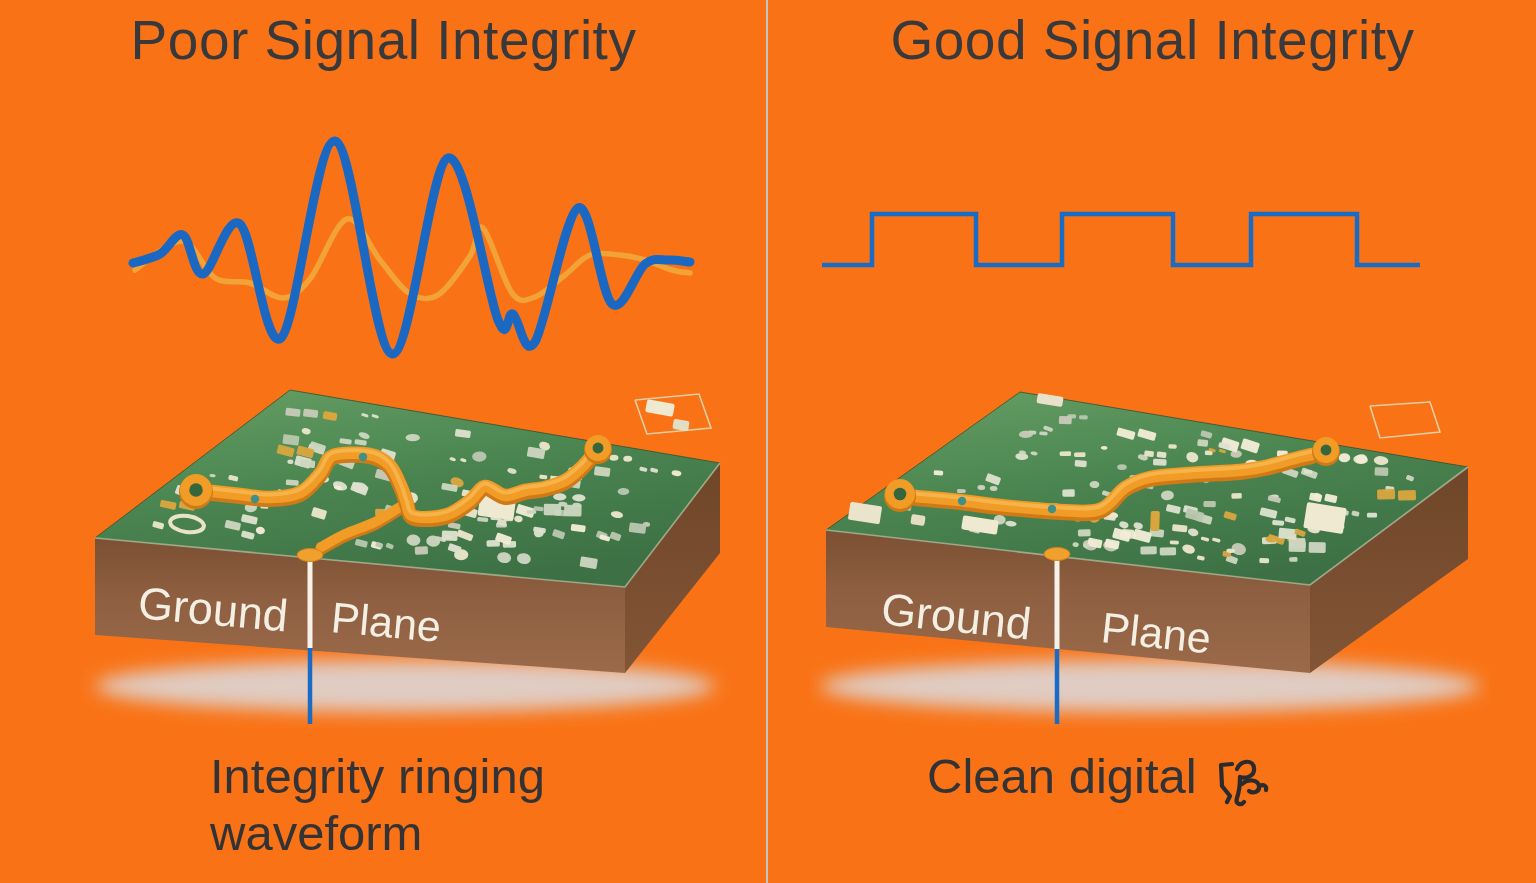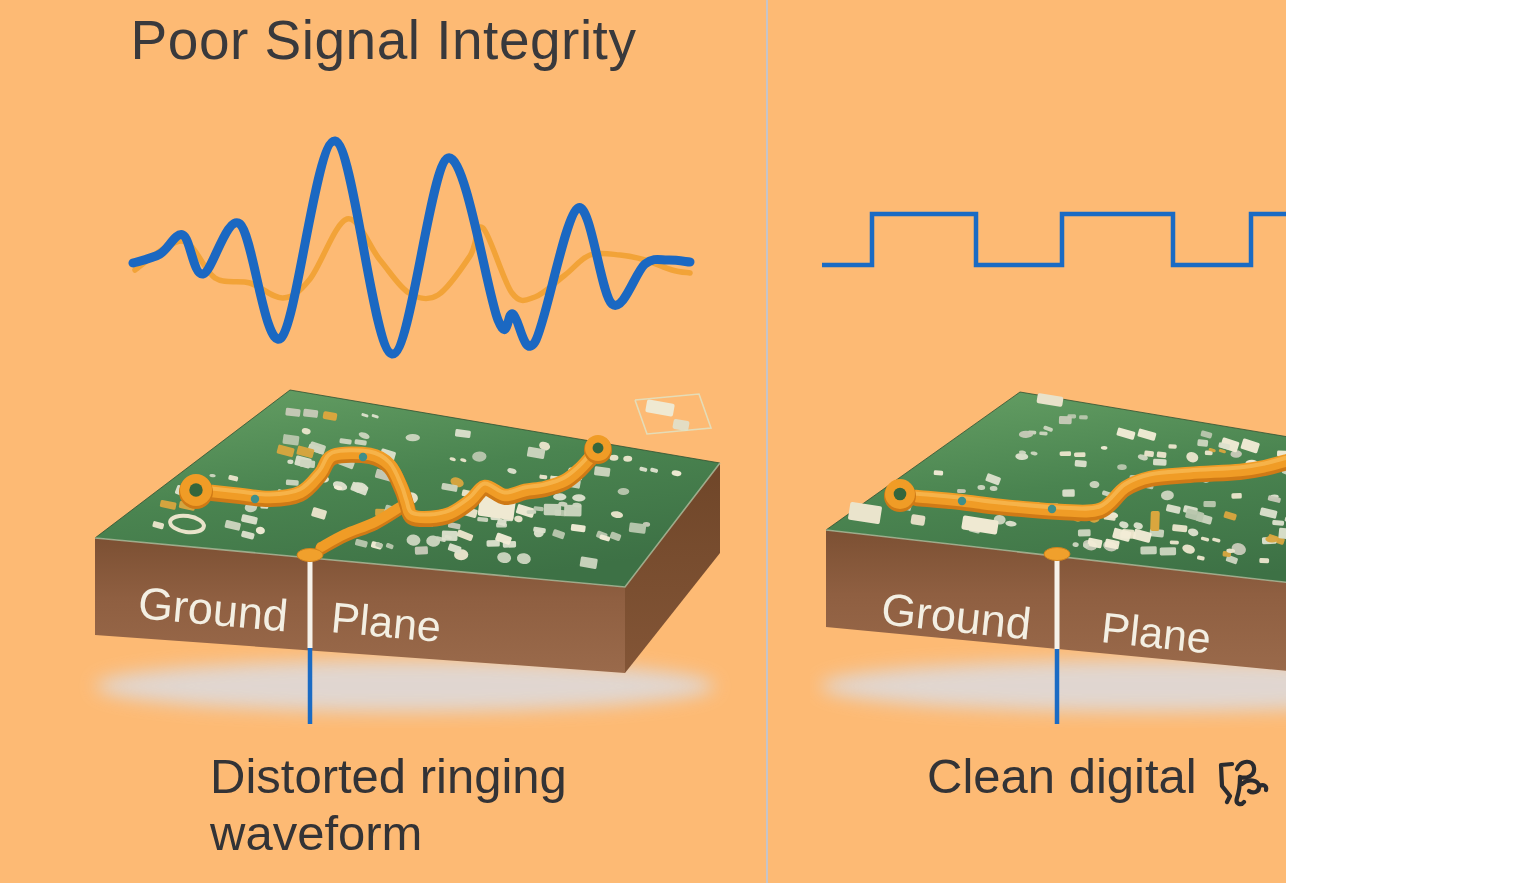--- a/index.html
+++ b/index.html
@@ -1,16 +1,16 @@
 <!DOCTYPE html>
 <html><head>
 <meta charset="utf-8">
 <style>
   html,body{margin:0;padding:0;background:#ffffff;}
-  .canvas{position:relative;width:1286px;height:883px;background:#fdba74;overflow:hidden;
+  .canvas{position:relative;width:1536px;height:883px;background:#f97316;overflow:hidden;
           font-family:"Liberation Sans",sans-serif;}
   .divider{position:absolute;left:766px;top:0;width:2px;height:883px;background:#c6c4c9;}
   .panel-title{position:absolute;top:8px;margin:0;font-size:55px;font-weight:400;
                color:#39393c;text-align:center;width:767px;letter-spacing:0.5px;}
   .panel-title.left{left:0;}
   .panel-title.right{left:769px;}
   svg.wave{position:absolute;}
   #wave-left{left:118px;top:126px;}
   #wave-right{left:815px;top:198px;}
   svg.pcb{position:absolute;}
@@ -205,24 +205,25 @@
         <circle cx="288" cy="79" r="4.2" fill="#3f8f8a"></circle>
         <line x1="235" y1="181" x2="235" y2="270" stroke="#f6f2ea" stroke-width="5"></line>
         <line x1="235" y1="270" x2="235" y2="346" stroke="#1a6bc4" stroke-width="4.5"></line>
         <ellipse cx="235" cy="177" rx="13" ry="6.5" fill="#f0a02c" stroke="#d2831c" stroke-width="1"></ellipse>
       </g>
     <text class="board-label" x="62" y="240" font-size="45" transform="rotate(5.2 62 240)">Ground</text>
     <text class="board-label" x="255" y="254" font-size="43" transform="rotate(5.2 255 254)">Plane</text>
   </svg>
 
   <p class="caption left">
-    <span>Distorted ringing</span><br>
+    <span>Integrity ringing</span><br>
     <span>waveform</span>
   </p>
 
+  <h1 class="panel-title right">Good Signal Integrity</h1>
 
   <svg id="wave-right" class="wave" width="620" height="80" viewBox="0 0 620 80">
       <polyline points="7,67 57,67 57,16 161,16 161,67 247,67 247,16 358,16 358,67 436,67 436,16 542,16 542,67 605,67" fill="none" stroke="#1a6bc4" stroke-width="4.5" stroke-linejoin="miter"></polyline>
     </svg>
 
   <svg id="pcb-right" class="pcb" width="680" height="352" viewBox="0 0 680 352">
     <defs>
       <linearGradient id="topR" x1="0.1" y1="0" x2="0.55" y2="1">
         <stop offset="0" stop-color="#659f64"></stop>
           <stop offset="0.5" stop-color="#4a8450"></stop>

